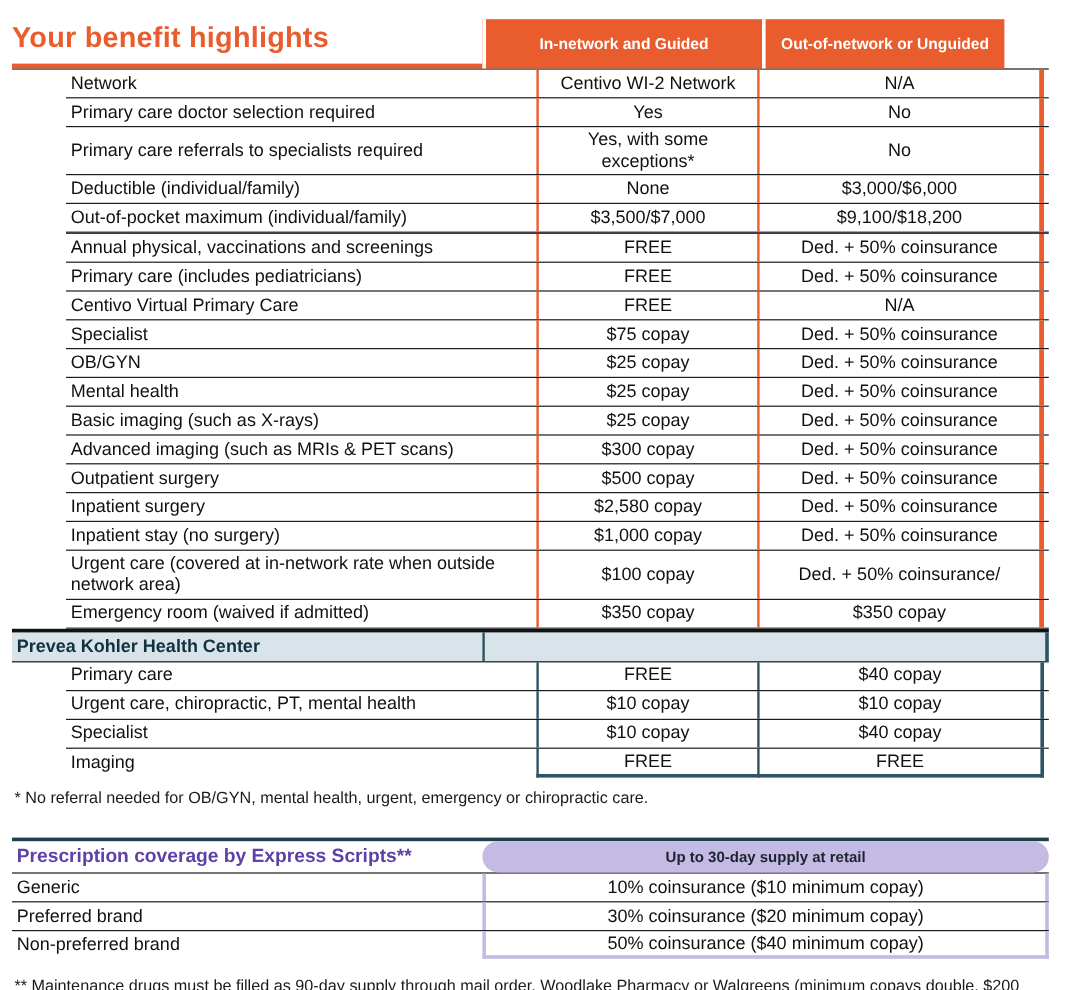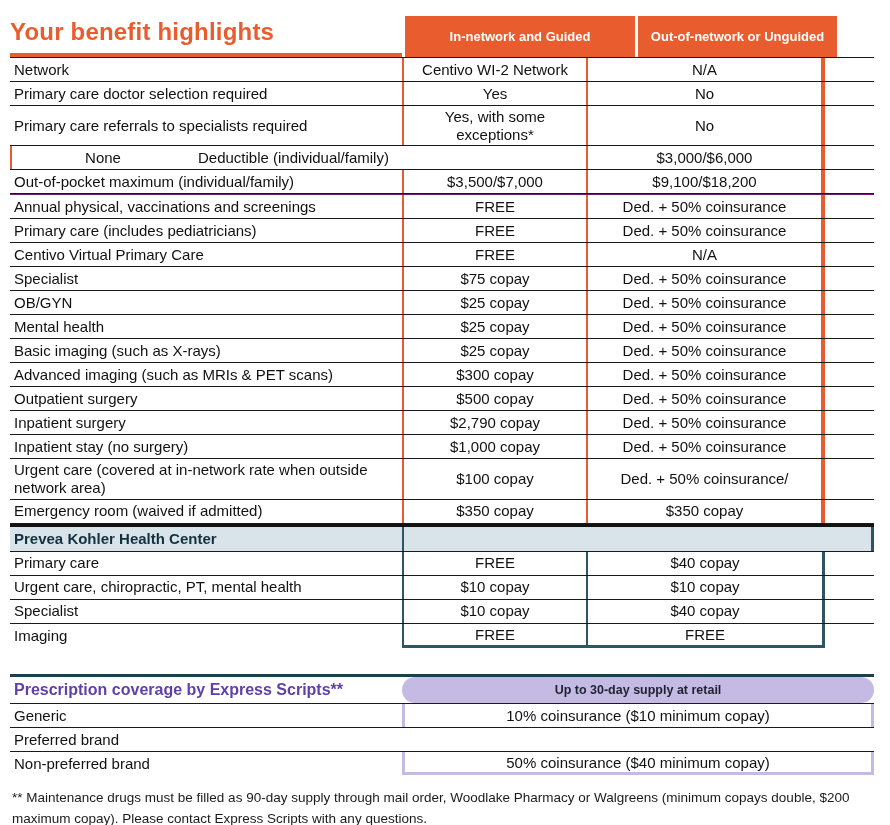--- a/index.html
+++ b/index.html
@@ -14,21 +14,21 @@
   .page-title{font-size:24px;font-weight:bold;color:var(--orange);
        margin:0;padding-bottom:7px;letter-spacing:.2px;}
   .head-col{box-sizing:border-box;background:var(--orange);color:#fff;
        font-weight:bold;font-size:13px;display:flex;align-items:center;
        justify-content:center;text-align:center;border-left:3px solid #fff;}
   .head-col.c1{width:233px;}
   .head-col.c2{width:202px;}
 
   .table-body{border-top:1px solid #1a1a1a;}
   .row{display:flex;align-items:stretch;border-bottom:1px solid #1a1a1a;
-       min-height:23px;}
+       min-height:23px;margin-left:45px;}
   .row.thick-top{border-top:1px solid #701a75;}
   .cell{box-sizing:border-box;display:flex;align-items:center;
        font-size:15px;line-height:1.18;}
   .cell.label{width:392px;padding:2px 6px 2px 4px;justify-content:flex-start;
        text-align:left;}
   .cell.val{justify-content:center;text-align:center;padding:2px 4px;}
   .cell.v1{width:184px;}
   .cell.v2{width:239px;}
   .sec-orange .v1{border-left:2px solid var(--orange);}
   .sec-orange .v2{border-left:2px solid var(--orange);
@@ -96,22 +96,22 @@
         <div class="cell label">Primary care doctor selection required</div>
         <div class="cell val v1">Yes</div>
         <div class="cell val v2">No</div>
       </div>
       <div class="row sec-orange">
         <div class="cell label">Primary care referrals to specialists required</div>
         <div class="cell val v1">Yes, with some exceptions*</div>
         <div class="cell val v2">No</div>
       </div>
       <div class="row sec-orange">
+        <div class="cell label">Deductible (individual/family)</div>
         <div class="cell val v1">None</div>
-        <div class="cell label">Deductible (individual/family)</div>
         <div class="cell val v2">$3,000/$6,000</div>
       </div>
       <div class="row sec-orange">
         <div class="cell label">Out-of-pocket maximum (individual/family)</div>
         <div class="cell val v1">$3,500/$7,000</div>
         <div class="cell val v2">$9,100/$18,200</div>
       </div>
       <div class="row sec-orange thick-top">
         <div class="cell label">Annual physical, vaccinations and screenings</div>
         <div class="cell val v1">FREE</div>
@@ -152,21 +152,21 @@
         <div class="cell val v1">$300 copay</div>
         <div class="cell val v2">Ded. + 50% coinsurance</div>
       </div>
       <div class="row sec-orange">
         <div class="cell label">Outpatient surgery</div>
         <div class="cell val v1">$500 copay</div>
         <div class="cell val v2">Ded. + 50% coinsurance</div>
       </div>
       <div class="row sec-orange">
         <div class="cell label">Inpatient surgery</div>
-        <div class="cell val v1">$2,790 copay</div>
+        <div class="cell val v1">$2,580 copay</div>
         <div class="cell val v2">Ded. + 50% coinsurance</div>
       </div>
       <div class="row sec-orange">
         <div class="cell label">Inpatient stay (no surgery)</div>
         <div class="cell val v1">$1,000 copay</div>
         <div class="cell val v2">Ded. + 50% coinsurance</div>
       </div>
       <div class="row sec-orange tall">
         <div class="cell label">Urgent care (covered at in-network rate when outside network area)</div>
         <div class="cell val v1">$100 copay</div>
@@ -199,33 +199,35 @@
         <div class="cell val v1">$10 copay</div>
         <div class="cell val v2">$40 copay</div>
       </div>
       <div class="row sec-navy last">
         <div class="cell label">Imaging</div>
         <div class="cell val v1">FREE</div>
         <div class="cell val v2">FREE</div>
       </div>
     </div>
 
+  <p class="footnote">* No referral needed for OB/GYN, mental health, urgent, emergency or chiropractic care.</p>
 
   <div class="rx">
     <div class="rx-head">
       <div class="rx-title">Prescription coverage by Express Scripts**</div>
       <div class="rx-col-head">Up to 30-day supply at retail</div>
     </div>
     <div id="rx-rows">
         <div class="rx-row">
           <div class="cell label">Generic</div>
           <div class="rxval">10% coinsurance ($10 minimum copay)</div>
         </div>
         <div class="rx-row">
           <div class="cell label">Preferred brand</div>
+          <div class="rxval">30% coinsurance ($20 minimum copay)</div>
         </div>
         <div class="rx-row last">
           <div class="cell label">Non-preferred brand</div>
           <div class="rxval">50% coinsurance ($40 minimum copay)</div>
         </div>
       </div>
   </div>
 
   <p class="footnote2">** Maintenance drugs must be filled as 90-day supply through mail order, Woodlake Pharmacy or Walgreens (minimum copays double, $200 maximum copay). Please contact Express Scripts with any questions.</p>
 </div>

